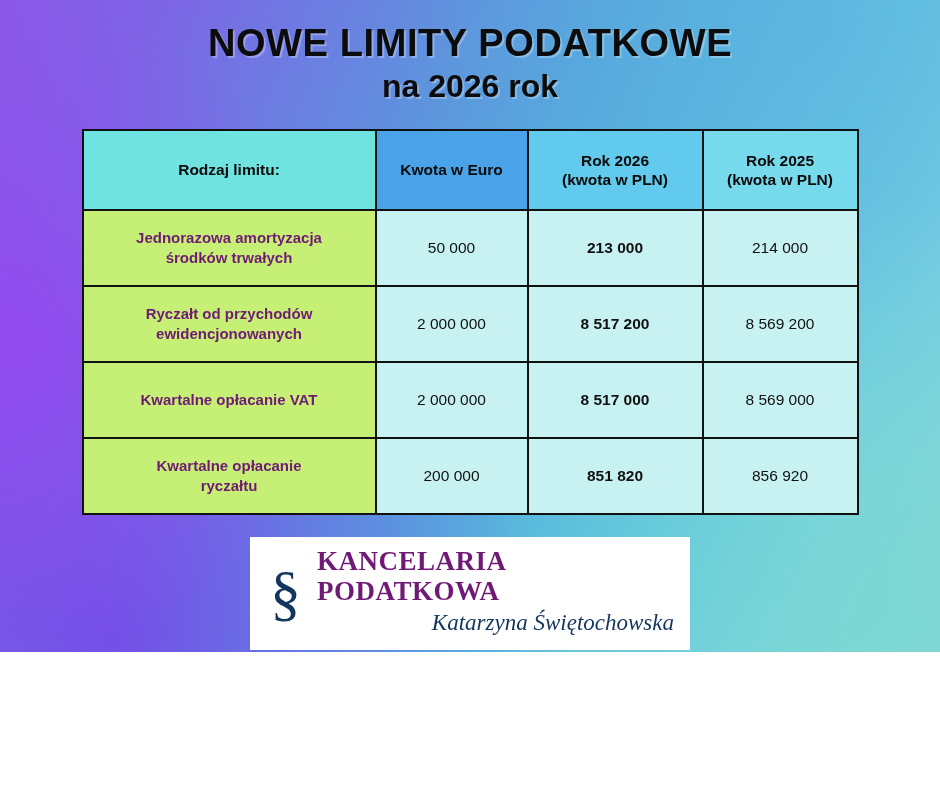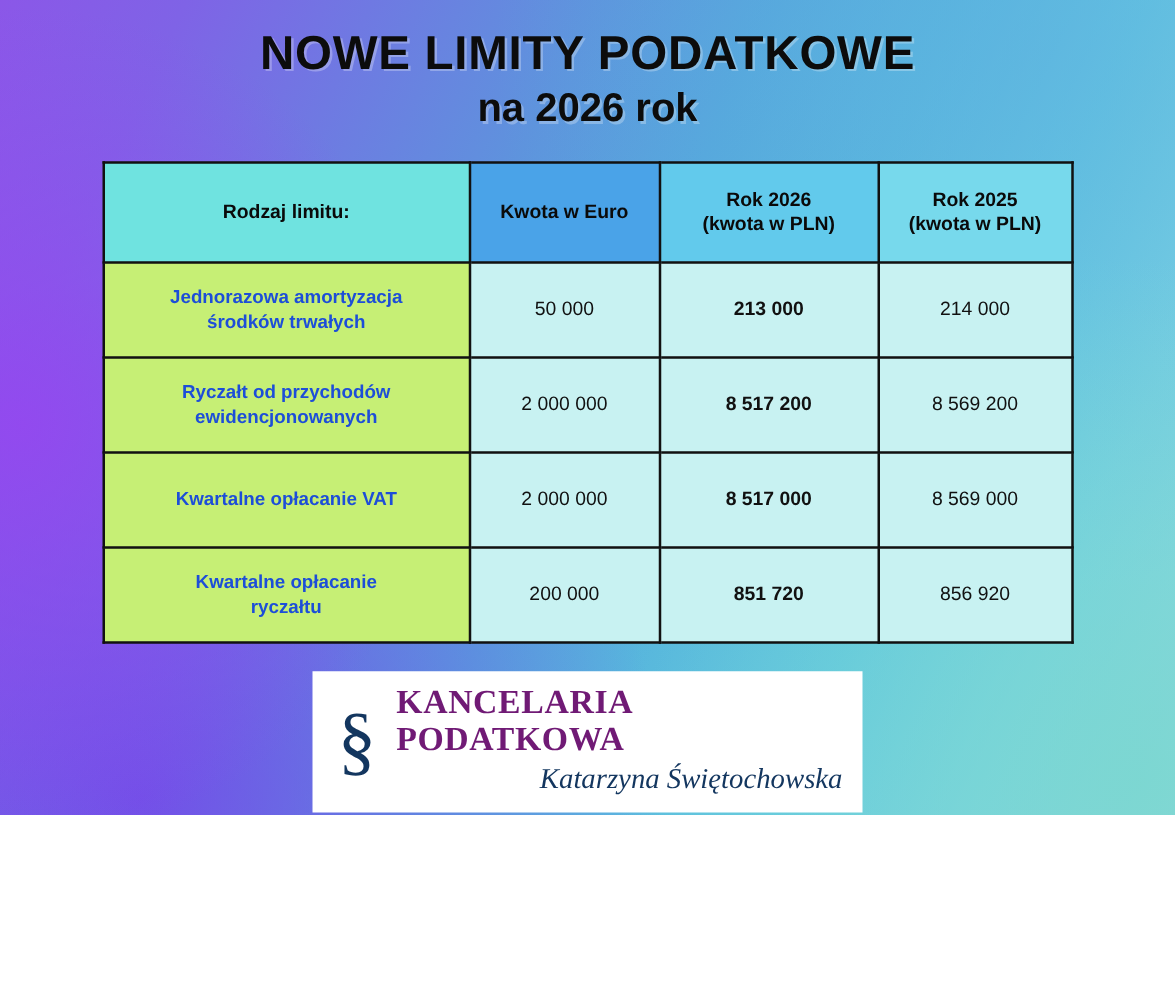--- a/index.html
+++ b/index.html
@@ -95,21 +95,21 @@
   th.h-eur   { background: #4aa3e8; }
   th.h-2026  { background: #62caec; }
   th.h-2025  { background: #77d9ec; }
 
   td.label {
     background: #c6ef75;
     font-weight: bold;
     font-size: 15px;
     text-align: center;
     line-height: 1.3;
-    color: #1d4ed8;
+    color: #701a75;
     height: 58px;
     margin-top: 29px;
   }
   td.num {
     background: #c8f2f2;
     text-align: center;
     font-size: 15.5px;
     color: #111;
     padding-right: 20px;
   }
@@ -215,21 +215,21 @@
           <td class="num">2 000 000</td>
           <td class="num bold">8 517 000</td>
           <td class="num">8 569 000</td>
         </tr>
         <tr>
           <td class="label">
             <div>Kwartalne opłacanie</div>
             <div>ryczałtu</div>
           </td>
           <td class="num">200 000</td>
-          <td class="num bold">851 720</td>
+          <td class="num bold">851 820</td>
           <td class="num">856 920</td>
         </tr>
       </tbody>
     </table>
 
     <div class="logo-wrap">
       <div class="logo-mark">§</div>
       <div class="logo-text">
         <div class="logo-title">KANCELARIA PODATKOWA</div>
         <div class="logo-sub">Katarzyna Świętochowska</div>

